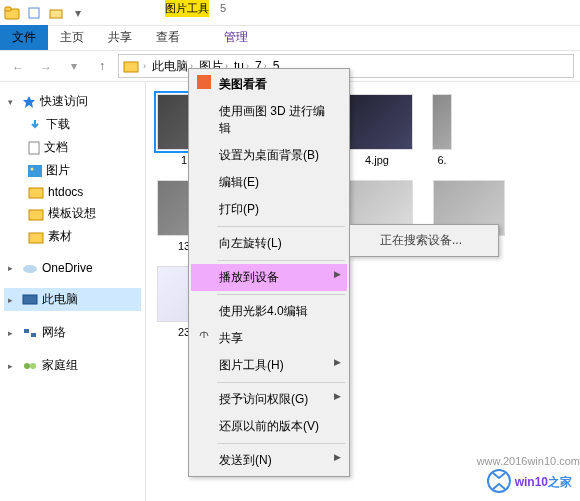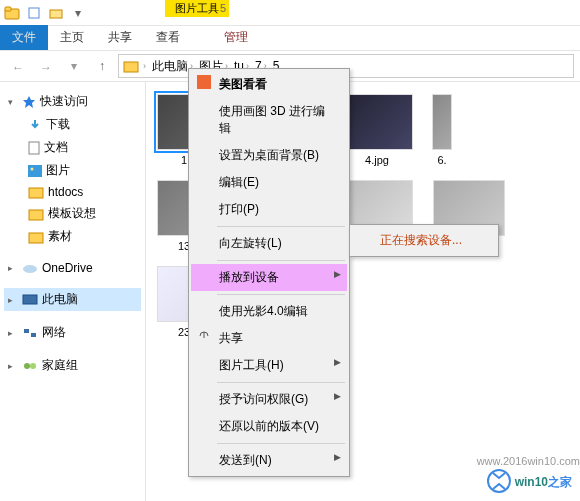--- a/index.html
+++ b/index.html
@@ -5,24 +5,24 @@
 * { margin: 0; padding: 0; box-sizing: border-box; font-family: "Microsoft YaHei", "Segoe UI", sans-serif; font-size: 12px; }
 body { width: 580px; height: 501px; background: #fff; overflow: hidden; position: relative; }
 
 .titlebar { height: 26px; background: #fff; border-bottom: 1px solid #e5e5e5; display: flex; align-items: center; padding: 0 4px; }
 .titlebar .icon { width: 16px; height: 16px; margin-right: 6px; }
 .qat { display: flex; gap: 6px; align-items: center; }
 .qat .q { width: 16px; height: 16px; display: flex; align-items: center; justify-content: center; color: #666; }
 
 .ribbon-tabs { height: 24px; display: flex; align-items: flex-end; background: #fff; }
 .ribbon-tabs .tab { padding: 4px 12px; color: #333; cursor: default; }
-.ribbon-tabs .tab.file { background: #1979ca; color: #e5e5e5; margin-top: 20px; }
-.ctx-label { background: #fce100; padding: 1px 10px; font-size: 11px; position: absolute; top: 0; left: 165px; }
+.ribbon-tabs .tab.file { background: #1979ca; color: #000000; margin-top: 20px; }
+.ctx-label { background: #fce100; padding: 1px 0; font-size: 11px; position: absolute; top: 0; left: 165px; }
 .ctx-count { position: absolute; top: 2px; left: 220px; font-size: 11px; color: #666; }
-.ribbon-tabs .tab.ctx { color: #7f1d1d; }
+.ribbon-tabs .tab.ctx { color: #4c1d95; }
 
 .address { height: 32px; border-top: 1px solid #e5e5e5; border-bottom: 1px solid #e5e5e5; display: flex; align-items: center; padding: 0 6px; gap: 4px; }
 .nav-btn { width: 24px; height: 24px; border-radius: 2px; display: flex; align-items: center; justify-content: center; color: #999; }
 .nav-btn.active { color: #555; }
 .addr-box { flex: 1; height: 24px; border: 1px solid #ccc; display: flex; align-items: center; padding: 0 4px; gap: 2px; }
 .crumb { display: flex; align-items: center; gap: 2px; padding: 0 2px; }
 .crumb .sep { color: #888; font-size: 9px; }
 
 .main { display: flex; height: calc(100% - 82px); }
 .sidebar { width: 146px; border-right: 1px solid #e5e5e5; padding: 8px 4px; overflow: hidden; }
@@ -42,26 +42,26 @@
 .thumb .cap { font-size: 11px; text-align: center; max-width: 74px; overflow: hidden; text-overflow: ellipsis; white-space: nowrap; }
 
 .context-menu { position: absolute; top: 68px; left: 188px; width: 162px; background: #f0f0f0; border: 1px solid #a0a0a0; box-shadow: 2px 2px 4px rgba(0,0,0,0.2); padding: 2px; z-index: 10; }
 .cm-item { padding: 5px 20px 5px 28px; position: relative; cursor: default; }
 .cm-item.hover { background: #f0abfc; }
 .cm-item .arrow { position: absolute; right: 6px; top: 5px; font-size: 9px; color: #555; }
 .cm-item .ico { position: absolute; left: 6px; top: 4px; width: 14px; height: 14px; }
 .cm-sep { height: 1px; background: #d0d0d0; margin: 3px 2px 3px 26px; }
 
 .submenu { position: absolute; top: 224px; left: 349px; width: 150px; background: #f0f0f0; border: 1px solid #a0a0a0; box-shadow: 2px 2px 4px rgba(0,0,0,0.2); padding: 2px; z-index: 11; }
-.submenu .sm-item { padding: 5px 10px 5px 28px; color: #c2410c; }
+.submenu .sm-item { padding: 5px 10px 5px 28px; color: #404040; }
 
 .watermark { position: absolute; right: 8px; bottom: 8px; display: flex; align-items: center; gap: 4px; opacity: 0.9; }
 .watermark .logo { width: 24px; height: 24px; }
 .watermark .txt { font-size: 16px; font-weight: bold; }
-.watermark .w1 { color: #0f766e; }
+.watermark .w1 { color: #6d28d9; }
 .watermark .w2 { color: #2a7de1; }
 .wm-url { position: absolute; right: 0; bottom: 34px; font-size: 11px; color: #999; }
 
 svg { display: block; }
 </style>
 </head>
 <body>
 
 <div class="titlebar">
   <span class="icon">

